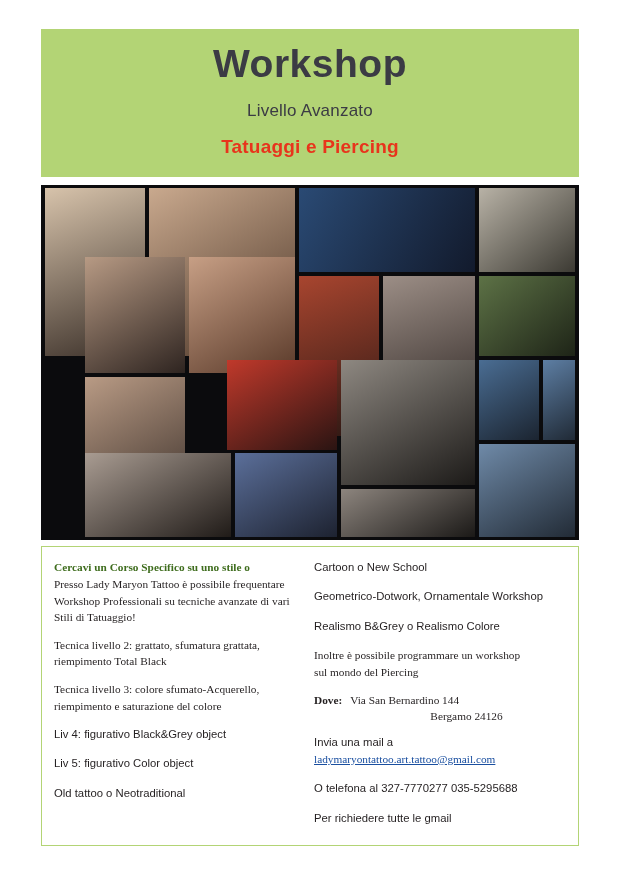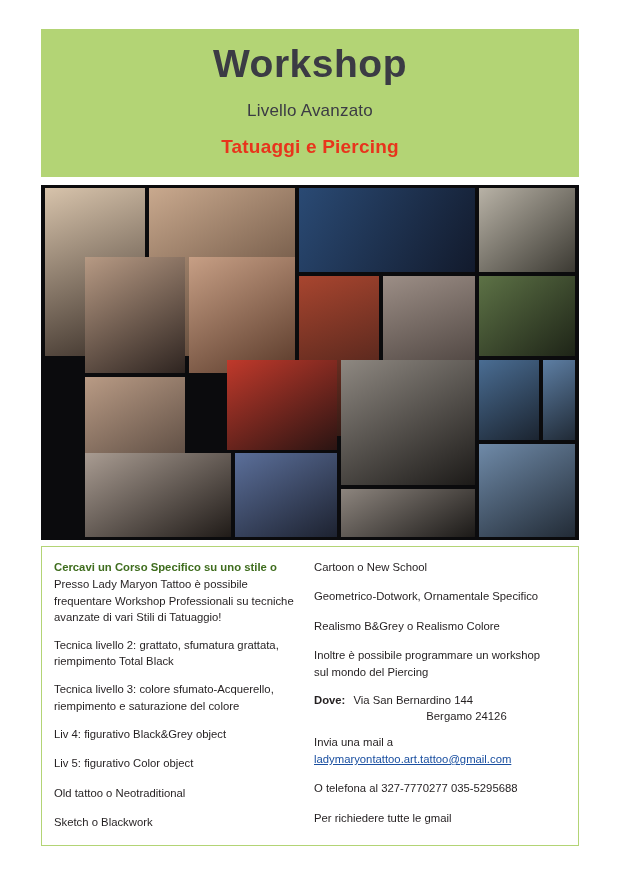--- a/index.html
+++ b/index.html
@@ -96,20 +96,21 @@
   .col-left { left: 12px; width: 245px; }
   .col-right { left: 272px; width: 256px; }
 
   .lead {
     font-weight: bold;
     color: #3f6d1e;
     margin-bottom: 1px;
   }
   .para {
     margin: 0 0 12px 0;
+    font-family: Liberation Serif, serif;
   }
   .para.tight { margin-bottom: 11px; }
   .line { margin: 0 0 13px 0; }
 
   .where-label { font-weight: bold; }
   .where-row {
     display: flex;
     gap: 8px;
     margin: 0 0 0 0;
   }
@@ -194,26 +195,25 @@
     <div class="col col-left">
       <div class="para tight">
         <div class="lead">Cercavi un Corso Specifico su uno stile o</div>
         <div>Presso Lady Maryon Tattoo è possibile frequentare Workshop Professionali su tecniche avanzate di vari Stili di Tatuaggio!</div>
       </div>
       <div class="para">Tecnica livello 2: grattato, sfumatura grattata, riempimento Total Black</div>
       <div class="para">Tecnica livello 3: colore sfumato-Acquerello, riempimento e saturazione del colore</div>
       <div class="line">Liv 4: figurativo Black&amp;Grey object</div>
       <div class="line">Liv 5: figurativo Color object</div>
       <div class="line">Old tattoo o Neotraditional</div>
-      <div class="line">Sketch o Blackwork</div>
     </div>
 
     <div class="col col-right">
       <div class="line">Cartoon o New School</div>
-      <div class="line">Geometrico-Dotwork, Ornamentale Specifico</div>
+      <div class="line">Geometrico-Dotwork, Ornamentale Workshop</div>
       <div class="line">Realismo B&amp;Grey o Realismo Colore</div>
       <div class="para">
         <div>Inoltre è possibile programmare un workshop</div>
         <div>sul mondo del Piercing</div>
       </div>
       <div class="para" style="margin-bottom:9px;">
         <div class="where-row">
           <span class="where-label">Dove:</span>
           <span class="where-addr">Via San Bernardino 144</span>
         </div>

